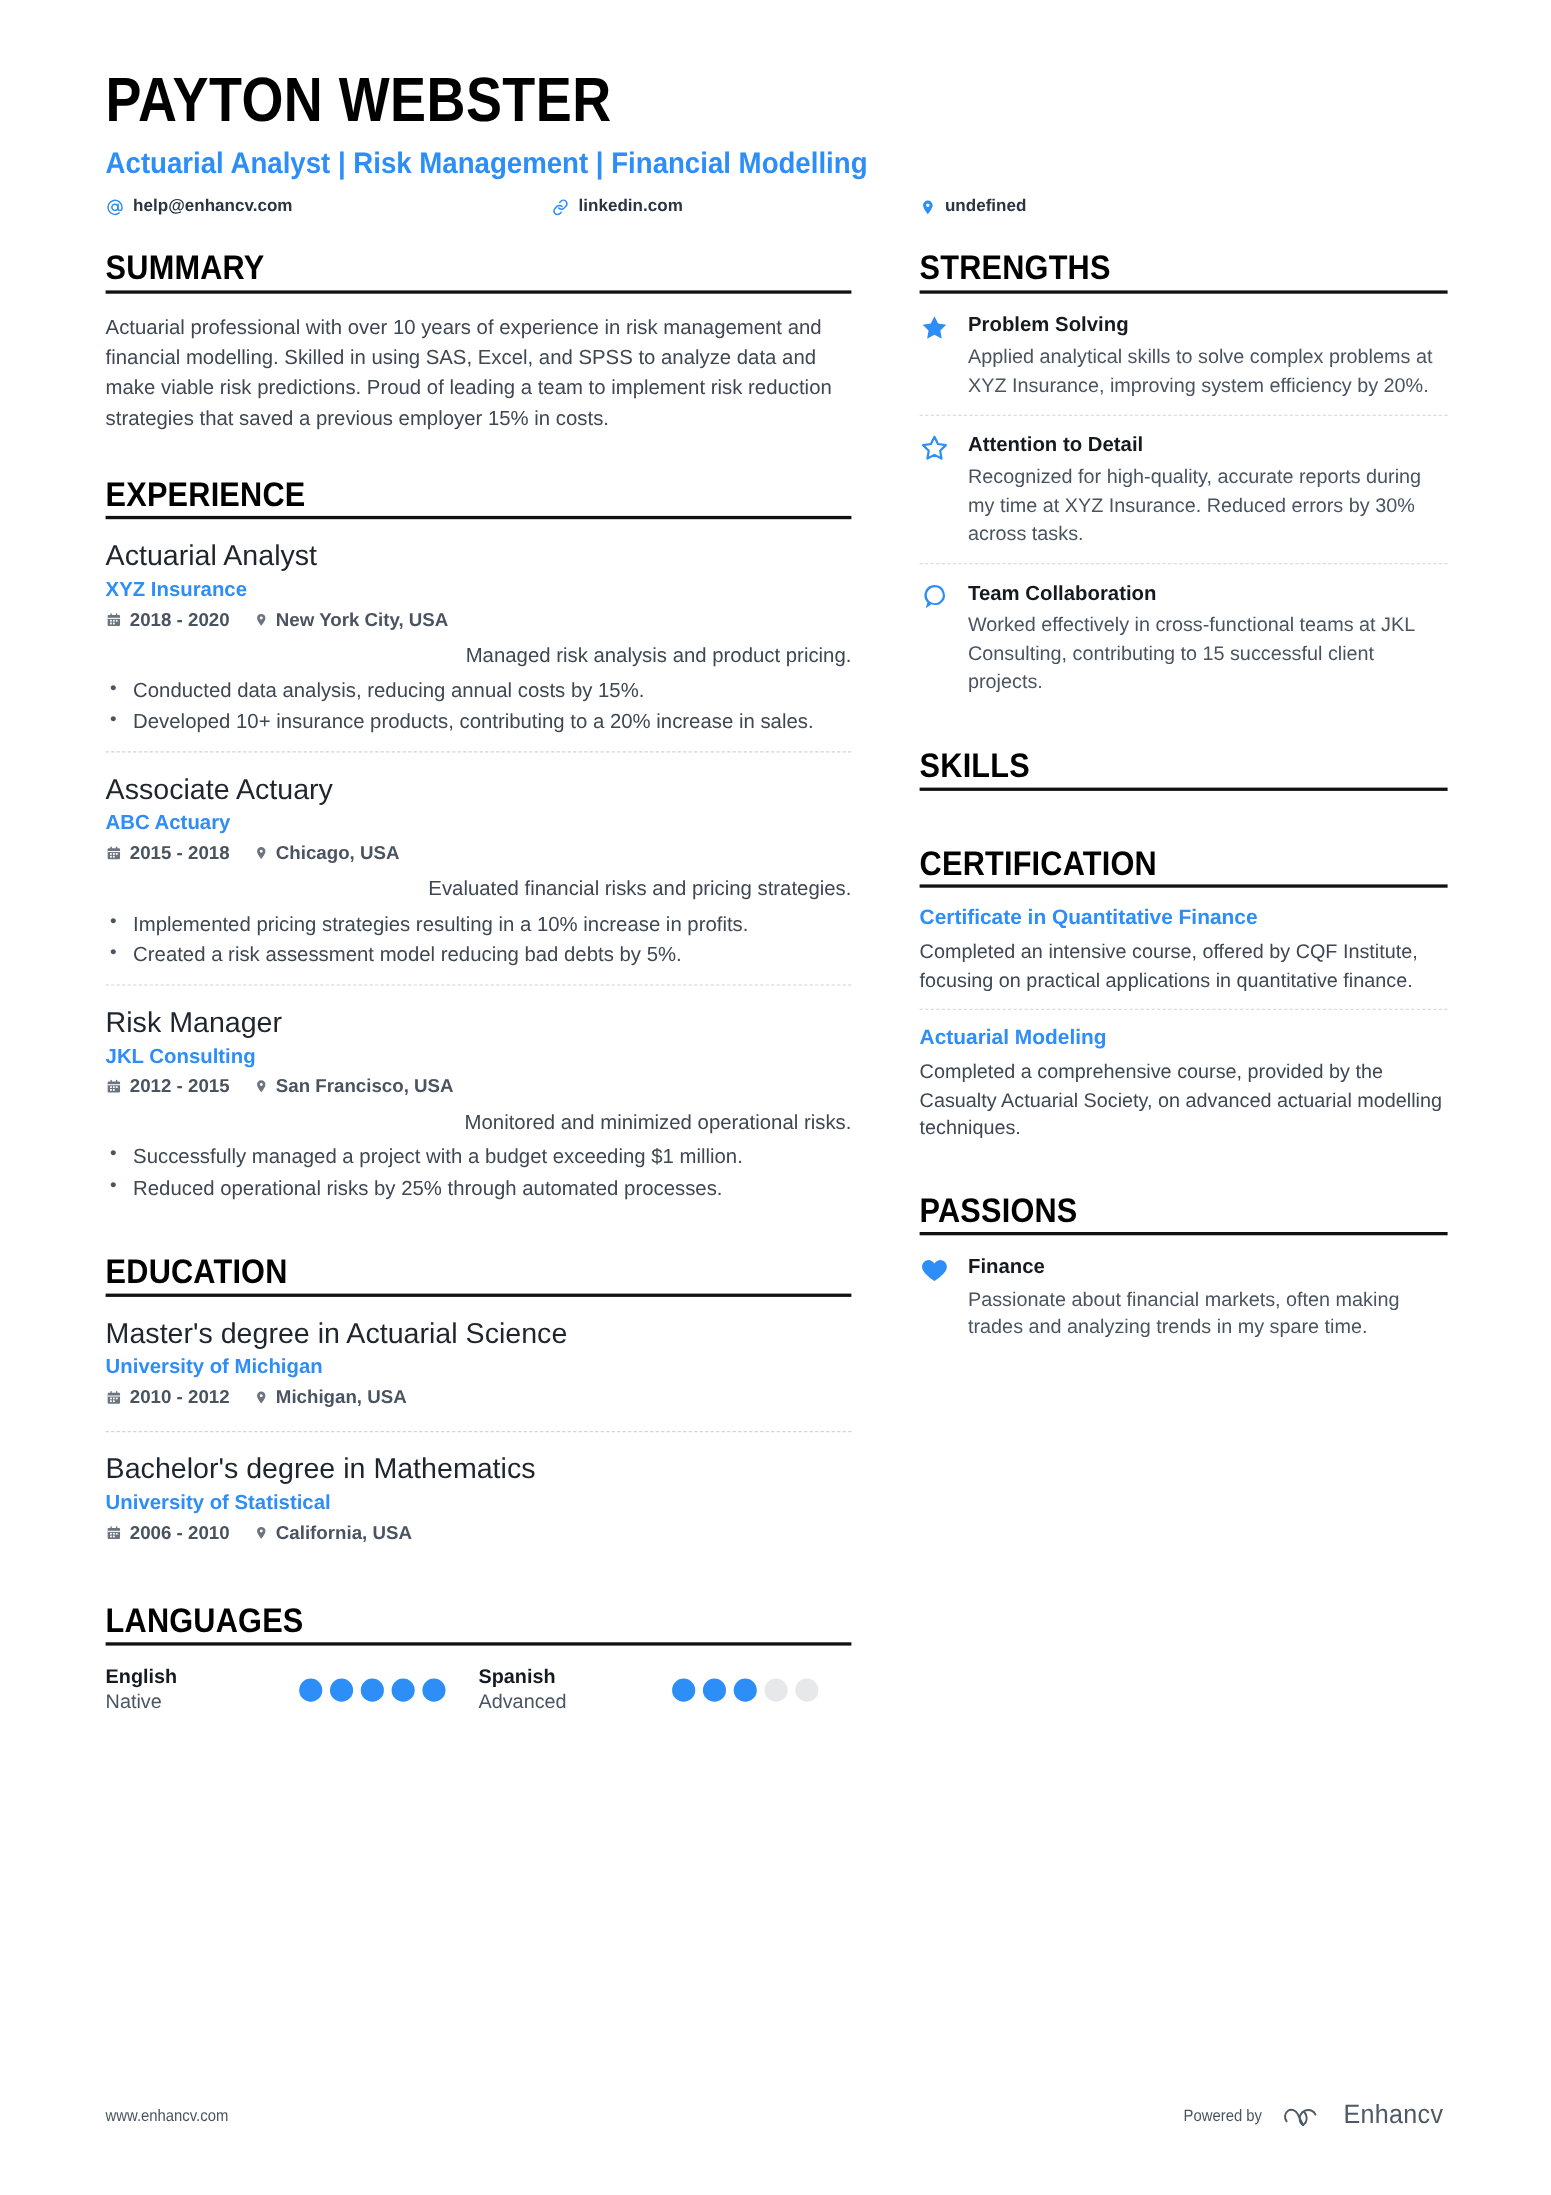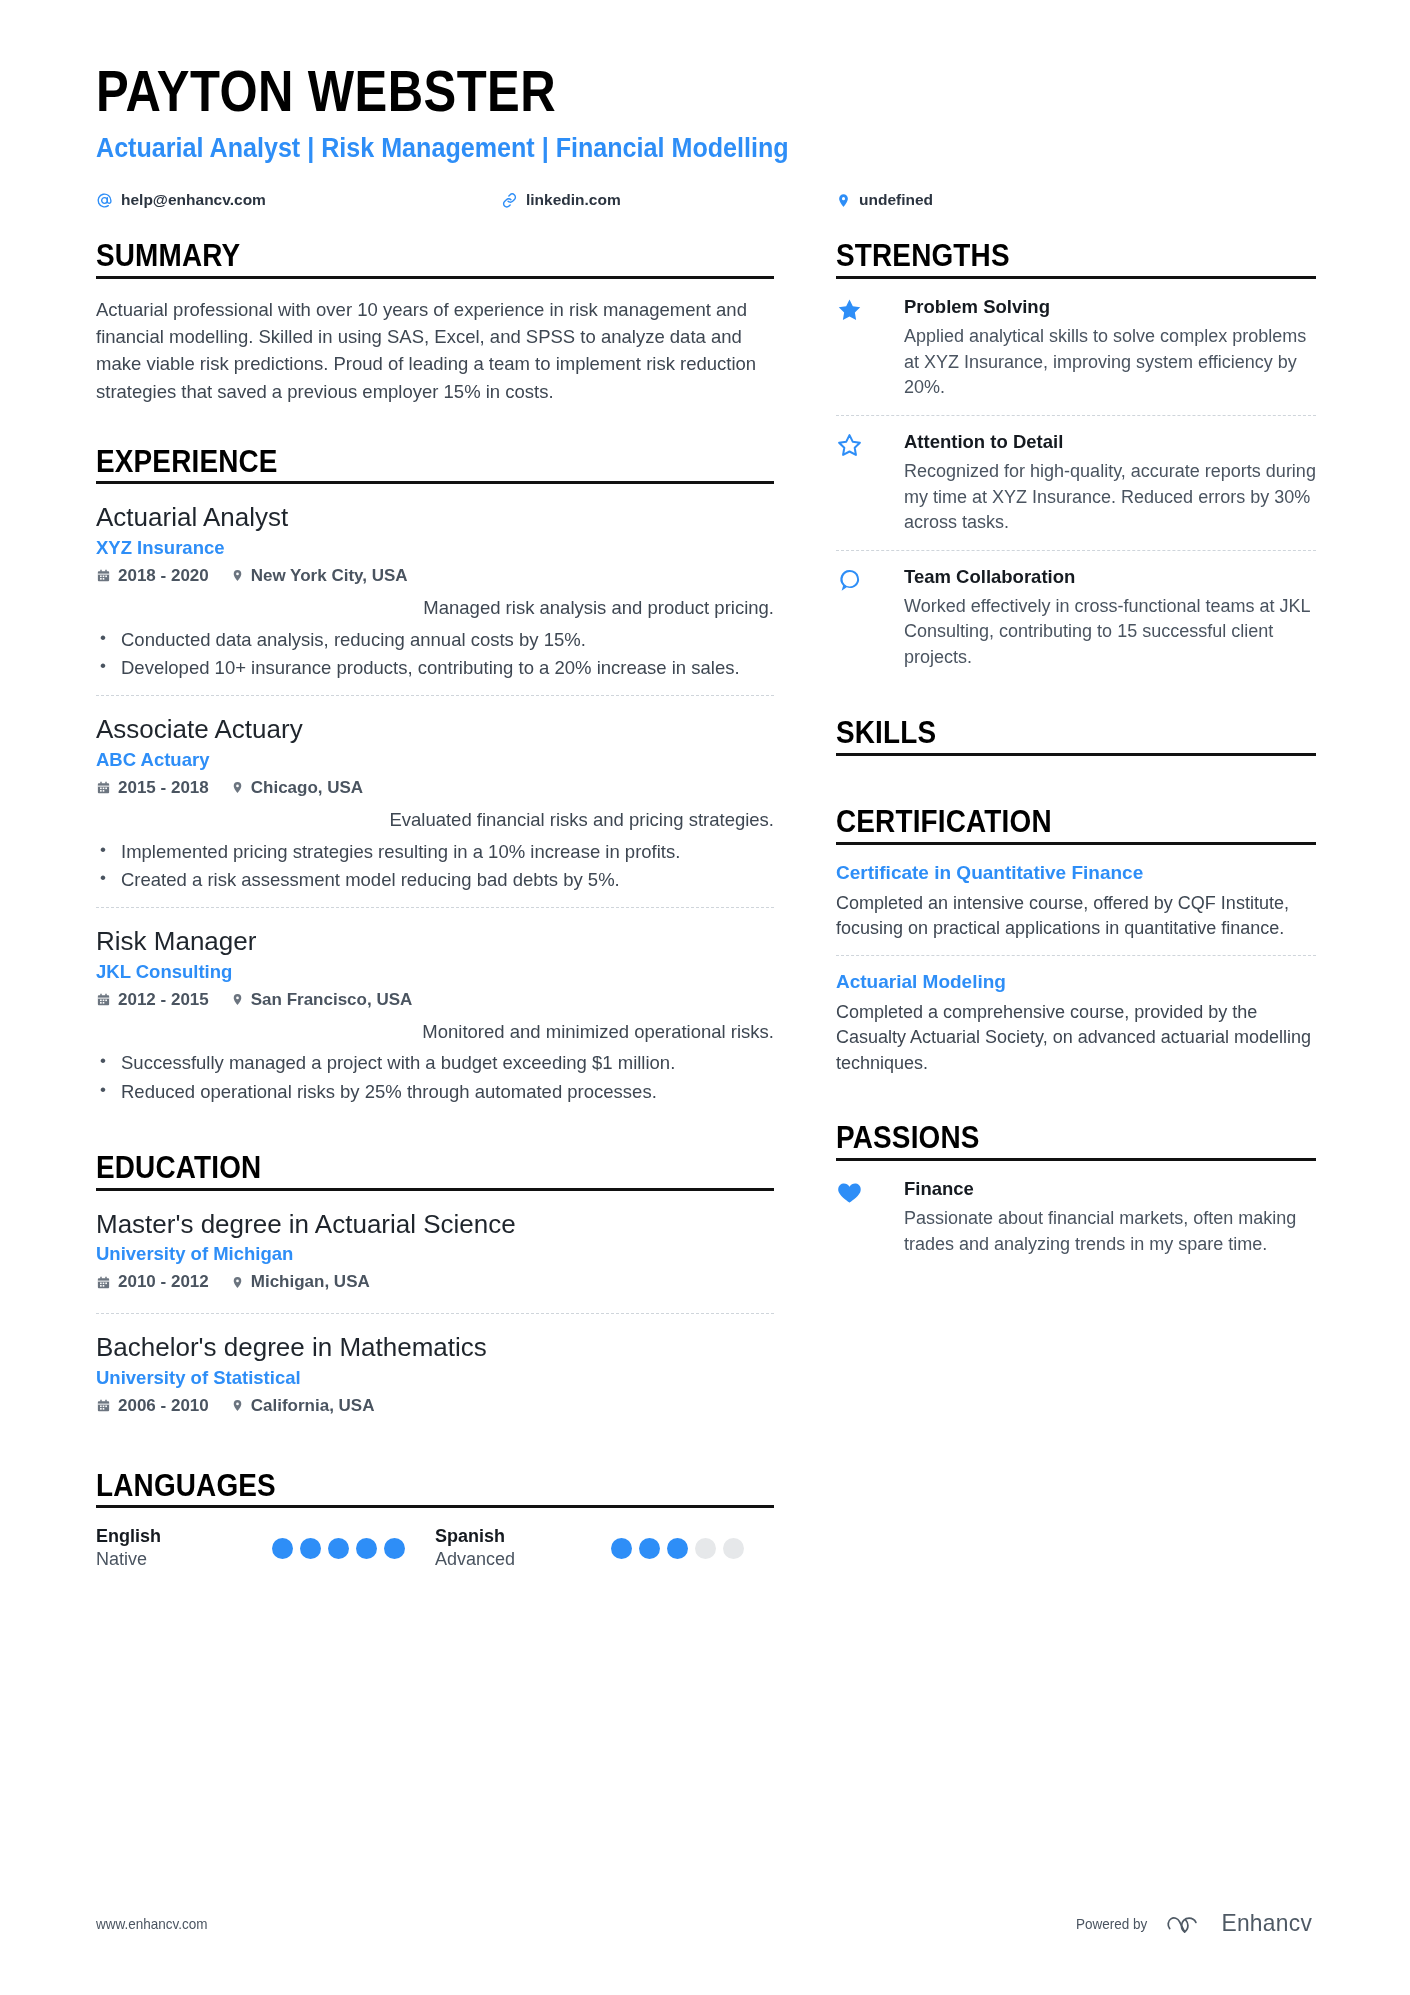--- a/index.html
+++ b/index.html
@@ -49,21 +49,20 @@
     align-items: center;
     width: 905px;
   }
   .contact-item {
     display: flex;
     align-items: center;
     font-size: 15.5px;
     font-weight: 700;
     color: #2b3440;
     white-space: nowrap;
-    margin-top: 12px;
   }
   .contact-item.c0 { width: 405px; }
   .contact-item.c1 { width: 335px; }
   .ci-icon {
     display: inline-flex;
     align-items: center;
     justify-content: center;
     color: #2e8ef7;
     margin-right: 8px;
     flex: 0 0 auto;
@@ -197,21 +196,21 @@
   .dots { display: flex; align-items: center; }
   .dot {
     width: 21px; height: 21px;
     border-radius: 50%;
     background: #e6e8ea;
     margin-left: 7px;
   }
   .dot.on { background: #2e8ef7; }
 
   
-  .str-item { display: flex; padding-bottom: 14px; gap: 24px; }
+  .str-item { display: flex; padding-bottom: 14px; }
   .str-item + .str-item { border-top: 1.5px dashed #cfd5db; padding-top: 15px; }
   .str-icon {
     flex: 0 0 44px;
     width: 44px;
     padding-top: 1px;
     color: #2e8ef7;
   }
   .str-icon svg { display: block; }
   .str-body { flex: 1 1 auto; }
   .str-name {

